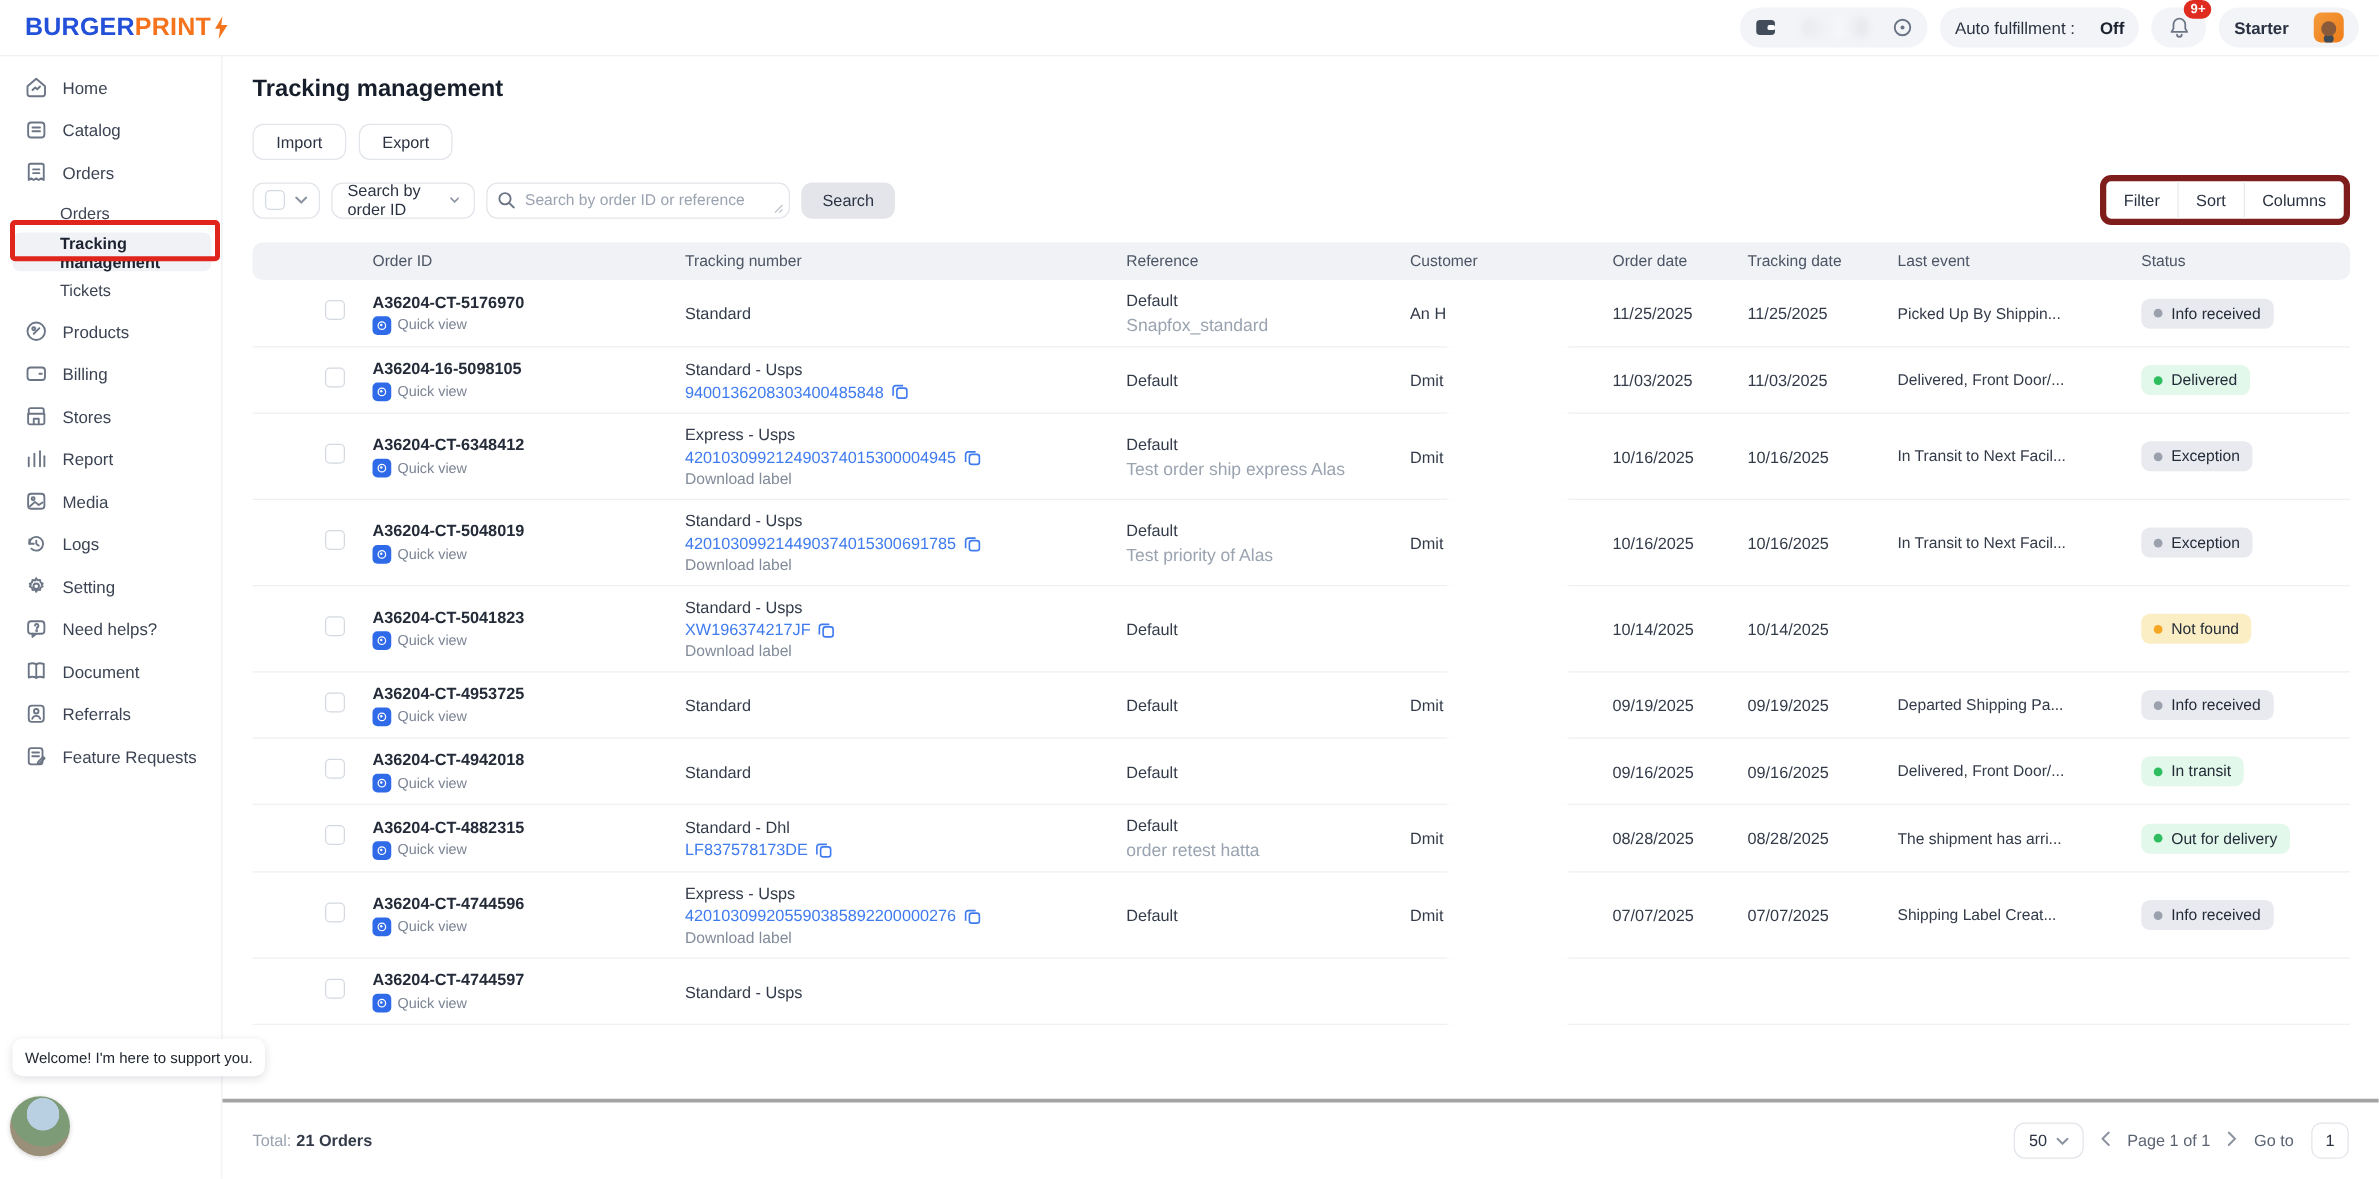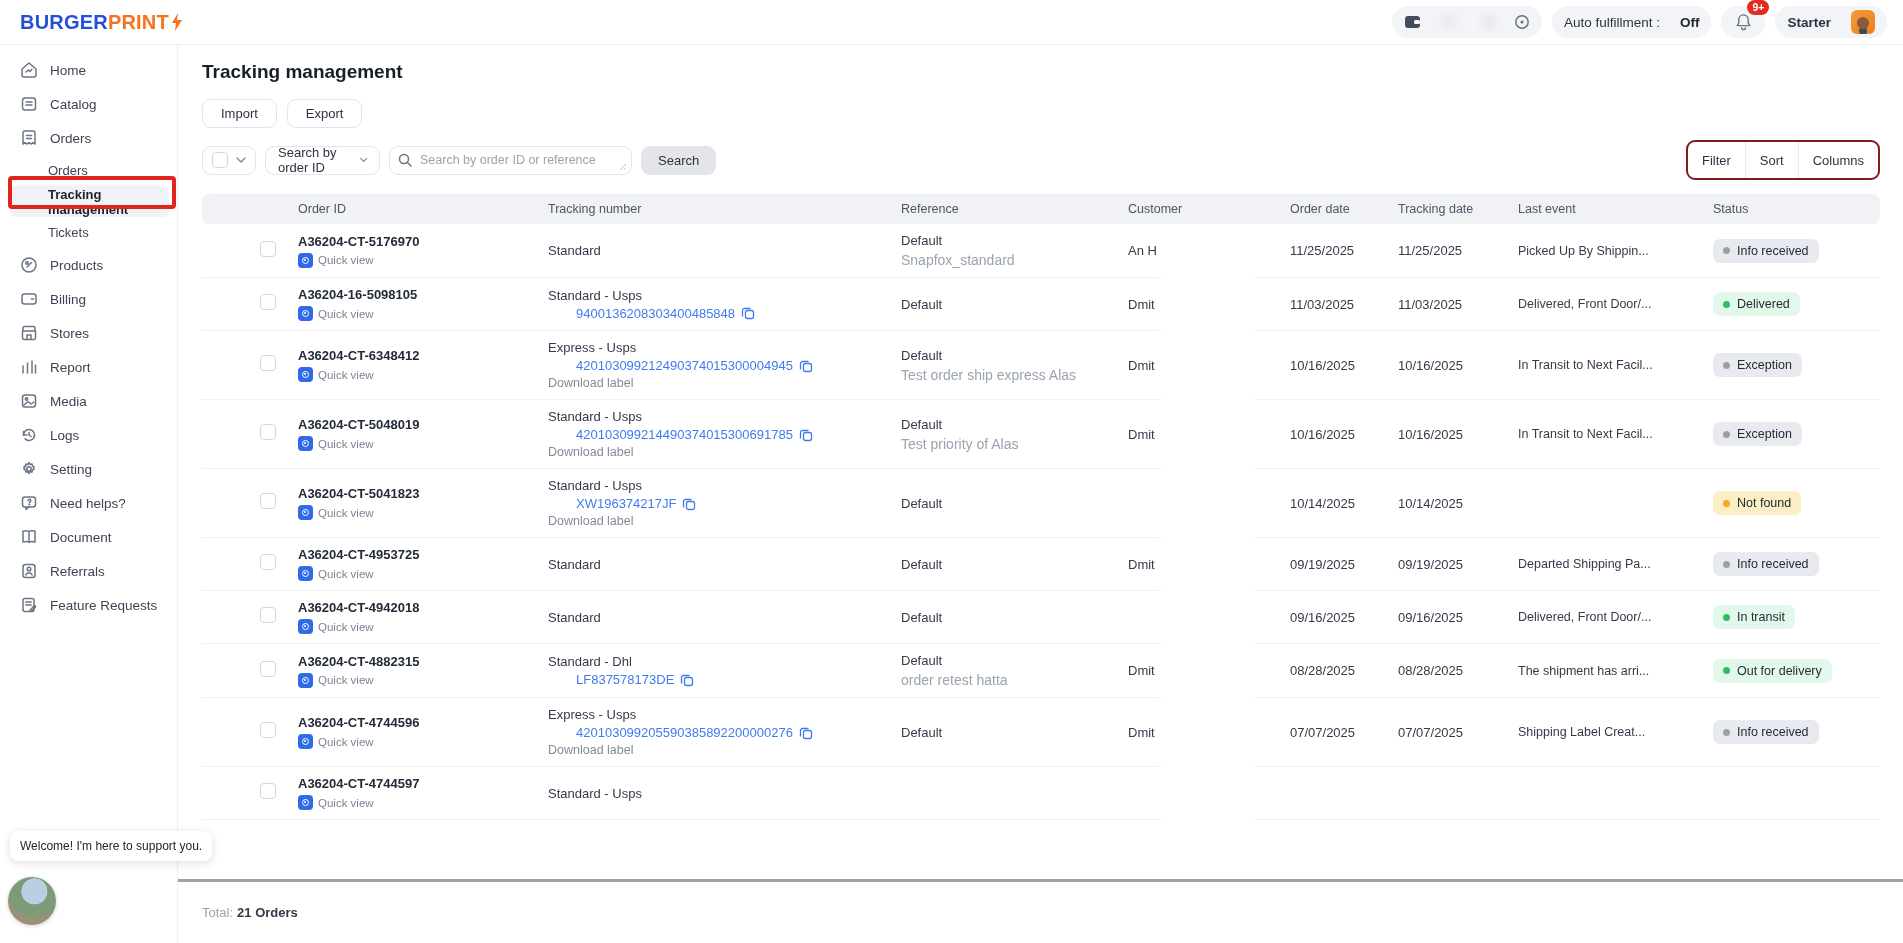--- a/index.html
+++ b/index.html
@@ -43,21 +43,21 @@
   .filter-row2 { display:flex; align-items:center; justify-content:space-between; margin-bottom:14px; }
   .fr2-left { display:flex; gap:9px; align-items:center; }
   .check-dd { display:flex; align-items:center; gap:8px; border:1px solid #e2e5ea; border-radius:9px; height:29px; padding:0 9px; cursor:pointer; }
   .cb { width:16px; height:16px; border:1.5px solid #d4d9e0; border-radius:4px; background:#fff; display:inline-block; }
   .sel.stype { width:115px; }
   .search-wrap { display:flex; align-items:center; gap:8px; border:1px solid #e2e5ea; border-radius:9px; height:29px; width:243px; padding:0 8px; position:relative; }
   .search-wrap input { border:none; outline:none; font-size:12.5px; color:#2b3342; width:180px; font-family:inherit; background:transparent; }
   .search-wrap input::placeholder { color:#9aa3b0; }
   .resize-h { position:absolute; right:4px; bottom:3px; opacity:.55; }
   .btn-search { background:#e3e5ea; border:none; border-radius:9px; height:29px; padding:0 17px; font-size:13px; color:#2b3342; font-weight:500; cursor:pointer; }
-  .seg-group { display:flex; align-items:center; border:2px solid #7f1d1d; border-radius:9px; height:40px; overflow:hidden; }
+  .seg-group { display:flex; align-items:center; border:5px solid #7f1d1d; border-radius:9px; height:40px; overflow:hidden; }
   .seg { padding:0 14px; font-size:13px; color:#2b3342; display:flex; align-items:center; height:100%; cursor:pointer; }
   .seg + .seg { border-left:1px solid #e8eaee; }
 
   
   .thead { display:flex; background:#f0f2f6; border-radius:8px; height:30px; align-items:center; font-size:12.5px; color:#4c5565; font-weight:500; }
   .tbody { height:633px; overflow:hidden; }
   .trow { display:flex; align-items:center; border-bottom:1px solid #eef0f3; padding:9px 0; min-height:52px; }
   .c { padding-right:10px; }
   .col-check { width:96px; padding-left:58px; }
   .col-oid   { width:250px; }
@@ -67,21 +67,21 @@
   .col-od    { width:108px; }
   .col-td    { width:120px; }
   .col-ev    { width:185px; }
   .col-st    { width:177px; padding-left:10px; }
   .oid { font-size:13px; font-weight:700; color:#242b38; margin-bottom:4px; }
   .qv { display:flex; align-items:center; gap:5px; font-size:11.5px; color:#7b8494; }
   .qv-ic { width:15px; height:15px; border-radius:4px; background:#2f6ae8; display:inline-flex; align-items:center; justify-content:center; }
   .qv-ic i { width:7px; height:7px; border:1.5px solid #fff; border-radius:50%; display:block; position:relative; }
   .qv-ic i::after { content:""; position:absolute; left:1.2px; top:1.2px; width:2px; height:2px; background:#fff; border-radius:50%; }
   .ship { font-size:13px; color:#333b49; }
-  .tlink-row { display:flex; align-items:center; gap:6px; margin-top:3px;margin-left:28px; }
+  .tlink-row { display:flex; align-items:center; gap:6px; margin-top:3px; }
   .tlink { font-size:13px; color:#3f7bef; text-decoration:none; cursor:pointer; }
   .dl { font-size:12.5px; color:#828b9a; margin-top:3px; cursor:pointer; }
   .ref1 { font-size:13px; color:#333b49; }
   .ref2 { font-size:14px; color:#9aa3b0; margin-top:4px; }
   .cust, .dateval { font-size:13px; color:#333b49; }
   .ev { font-size:12.5px; color:#333b49; white-space:nowrap; overflow:hidden; text-overflow:ellipsis; }
   .pill { display:inline-flex; align-items:center; gap:7px; border-radius:7px; padding:5px 10px; font-size:12.5px; color:#242b38; }
   .pill .dot { width:7px; height:7px; border-radius:50%; display:inline-block; }
   .pill.neutral { background:#e9eaf0; } .pill.neutral .dot { background:#9aa1ad; }
   .pill.success { background:#e2f8eb; } .pill.success .dot { background:#2fbe5f; }
@@ -662,16 +662,37 @@
       
     </div>
   </div>
       </div>
   </div>
 
   <div class="foot">
     <div class="total">
       <span>Total:</span><b>21 Orders</b>
     </div>
+    <div class="pag">
+      <div class="psize">
+        <span>50</span>
+        <svg class="chev" width="10" height="6" viewBox="0 0 10 6">
+            <path d="M1 1l4 4 4-4"></path>
+          </svg>
+      </div>
+      <button class="chev-btn">
+        <svg class="chev" width="7" height="12" viewBox="0 0 7 12">
+            <path d="M6 1 L1 6 l5 5"></path>
+          </svg>
+      </button>
+      <span>Page 1 of 1</span>
+      <button class="chev-btn">
+        <svg class="chev" width="7" height="12" viewBox="0 0 7 12">
+            <path d="M1 1 l5 5 -5 5"></path>
+          </svg>
+      </button>
+      <span>Go to</span>
+      <input class="goto-in" value="1" style="">
+    </div>
   </div>
 </main>
 
 <div class="blur-band"></div>
 
 </body></html>

